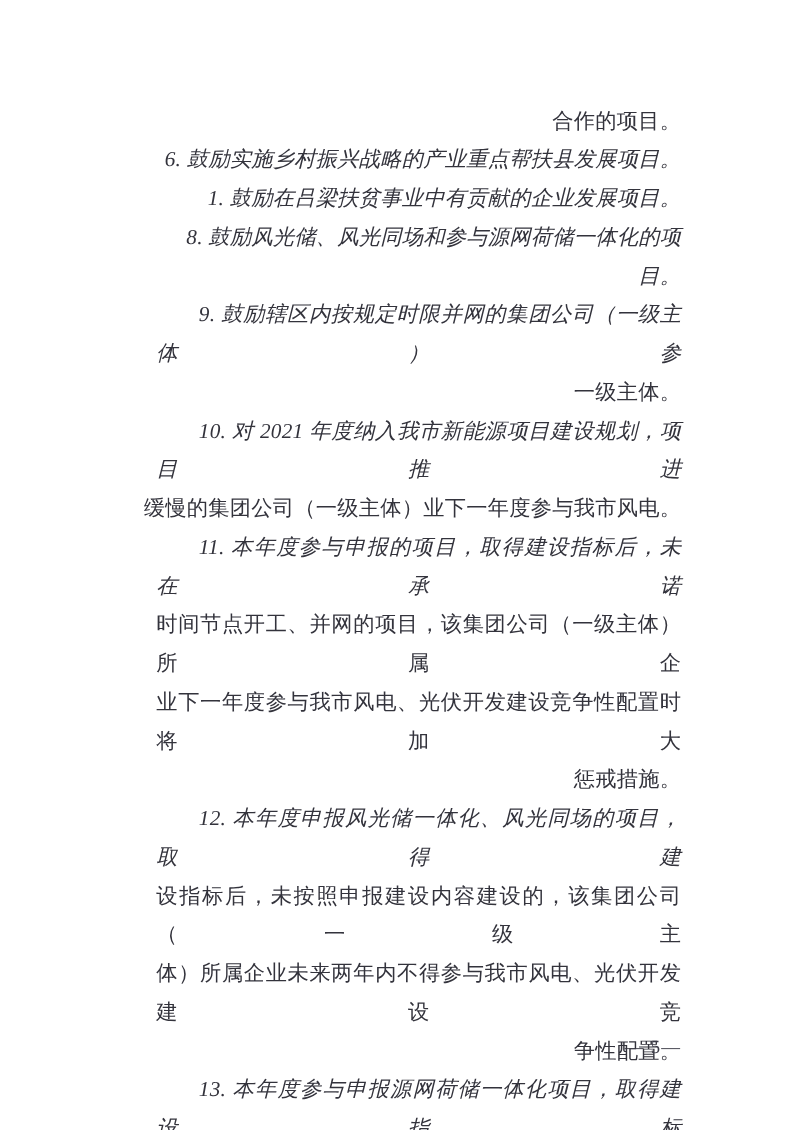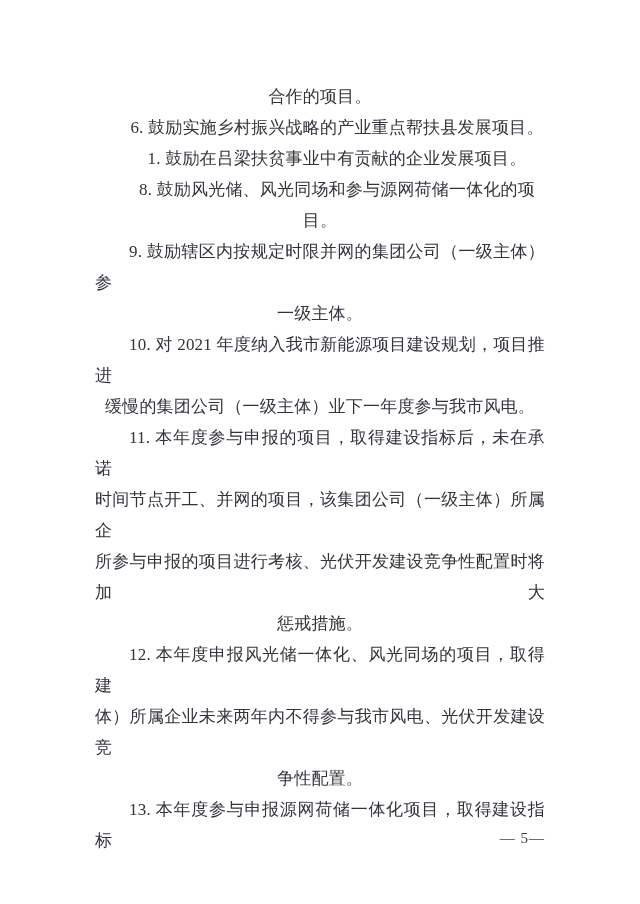--- a/index.html
+++ b/index.html
@@ -18,29 +18,31 @@
   .text-block {
     position: absolute;
     left: 95px;
     top: 81px;
     width: 450px;
   }
   .line {
     font-size: 17px;
     line-height: 31px;
     color: #33333c;
-    text-align: center;
+    text-align: right;
     letter-spacing: 0.2px;
   }
   .line.indent {
     text-indent: 2em;
+    font-style: italic;
   }
   .line.justify {
     text-align: justify;
     text-align-last: justify;
+    margin-left: 30px;
   }
   .footer {
     position: absolute;
     top: 829px;
     left: 95px;
     width: 450px;
     text-align: right;
     font-size: 15px;
     line-height: 18px;
     color: #3a3a46;
@@ -56,21 +58,22 @@
       <div class="line">合作的项目。</div>
       <div class="line indent">6. 鼓励实施乡村振兴战略的产业重点帮扶县发展项目。</div>
       <div class="line indent">1. 鼓励在吕梁扶贫事业中有贡献的企业发展项目。</div>
       <div class="line indent">8. 鼓励风光储、风光同场和参与源网荷储一体化的项目。</div>
       <div class="line indent justify">9. 鼓励辖区内按规定时限并网的集团公司（一级主体）参</div>
       <div class="line">一级主体。</div>
       <div class="line indent justify">10. 对 2021 年度纳入我市新能源项目建设规划，项目推进</div>
       <div class="line">缓慢的集团公司（一级主体）业下一年度参与我市风电。</div>
       <div class="line indent justify">11. 本年度参与申报的项目，取得建设指标后，未在承诺</div>
       <div class="line justify">时间节点开工、并网的项目，该集团公司（一级主体）所属企</div>
-      <div class="line justify">所参与申报的项目进行考核、光伏开发建设竞争性配置时将加大</div>
+      <div class="line justify">业下一年度参与我市风电、光伏开发建设竞争性配置时将加大</div>
       <div class="line">惩戒措施。</div>
       <div class="line indent justify">12. 本年度申报风光储一体化、风光同场的项目，取得建</div>
+      <div class="line justify">设指标后，未按照申报建设内容建设的，该集团公司（一级主</div>
       <div class="line justify">体）所属企业未来两年内不得参与我市风电、光伏开发建设竞</div>
       <div class="line">争性配置。</div>
       <div class="line indent justify">13. 本年度参与申报源网荷储一体化项目，取得建设指标</div>
     </div>
   <div class="footer">— 5—</div>
 </div>
 
 </body></html>

